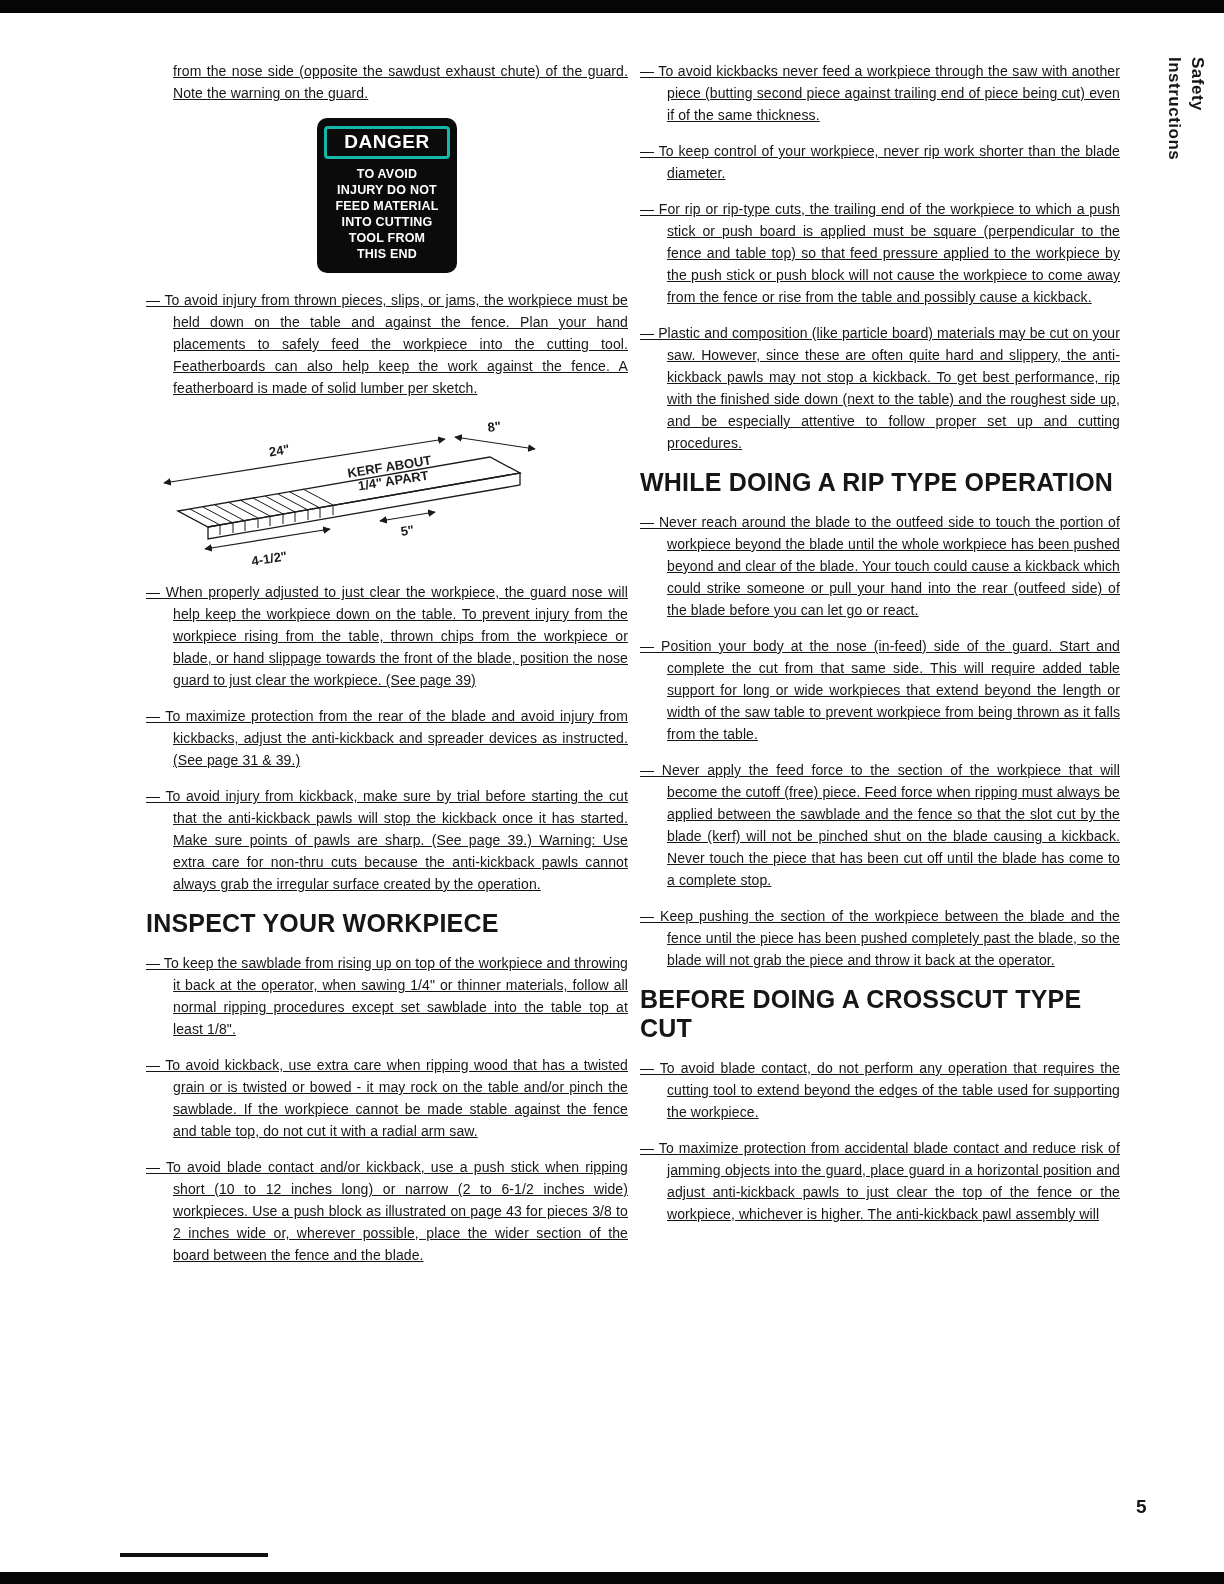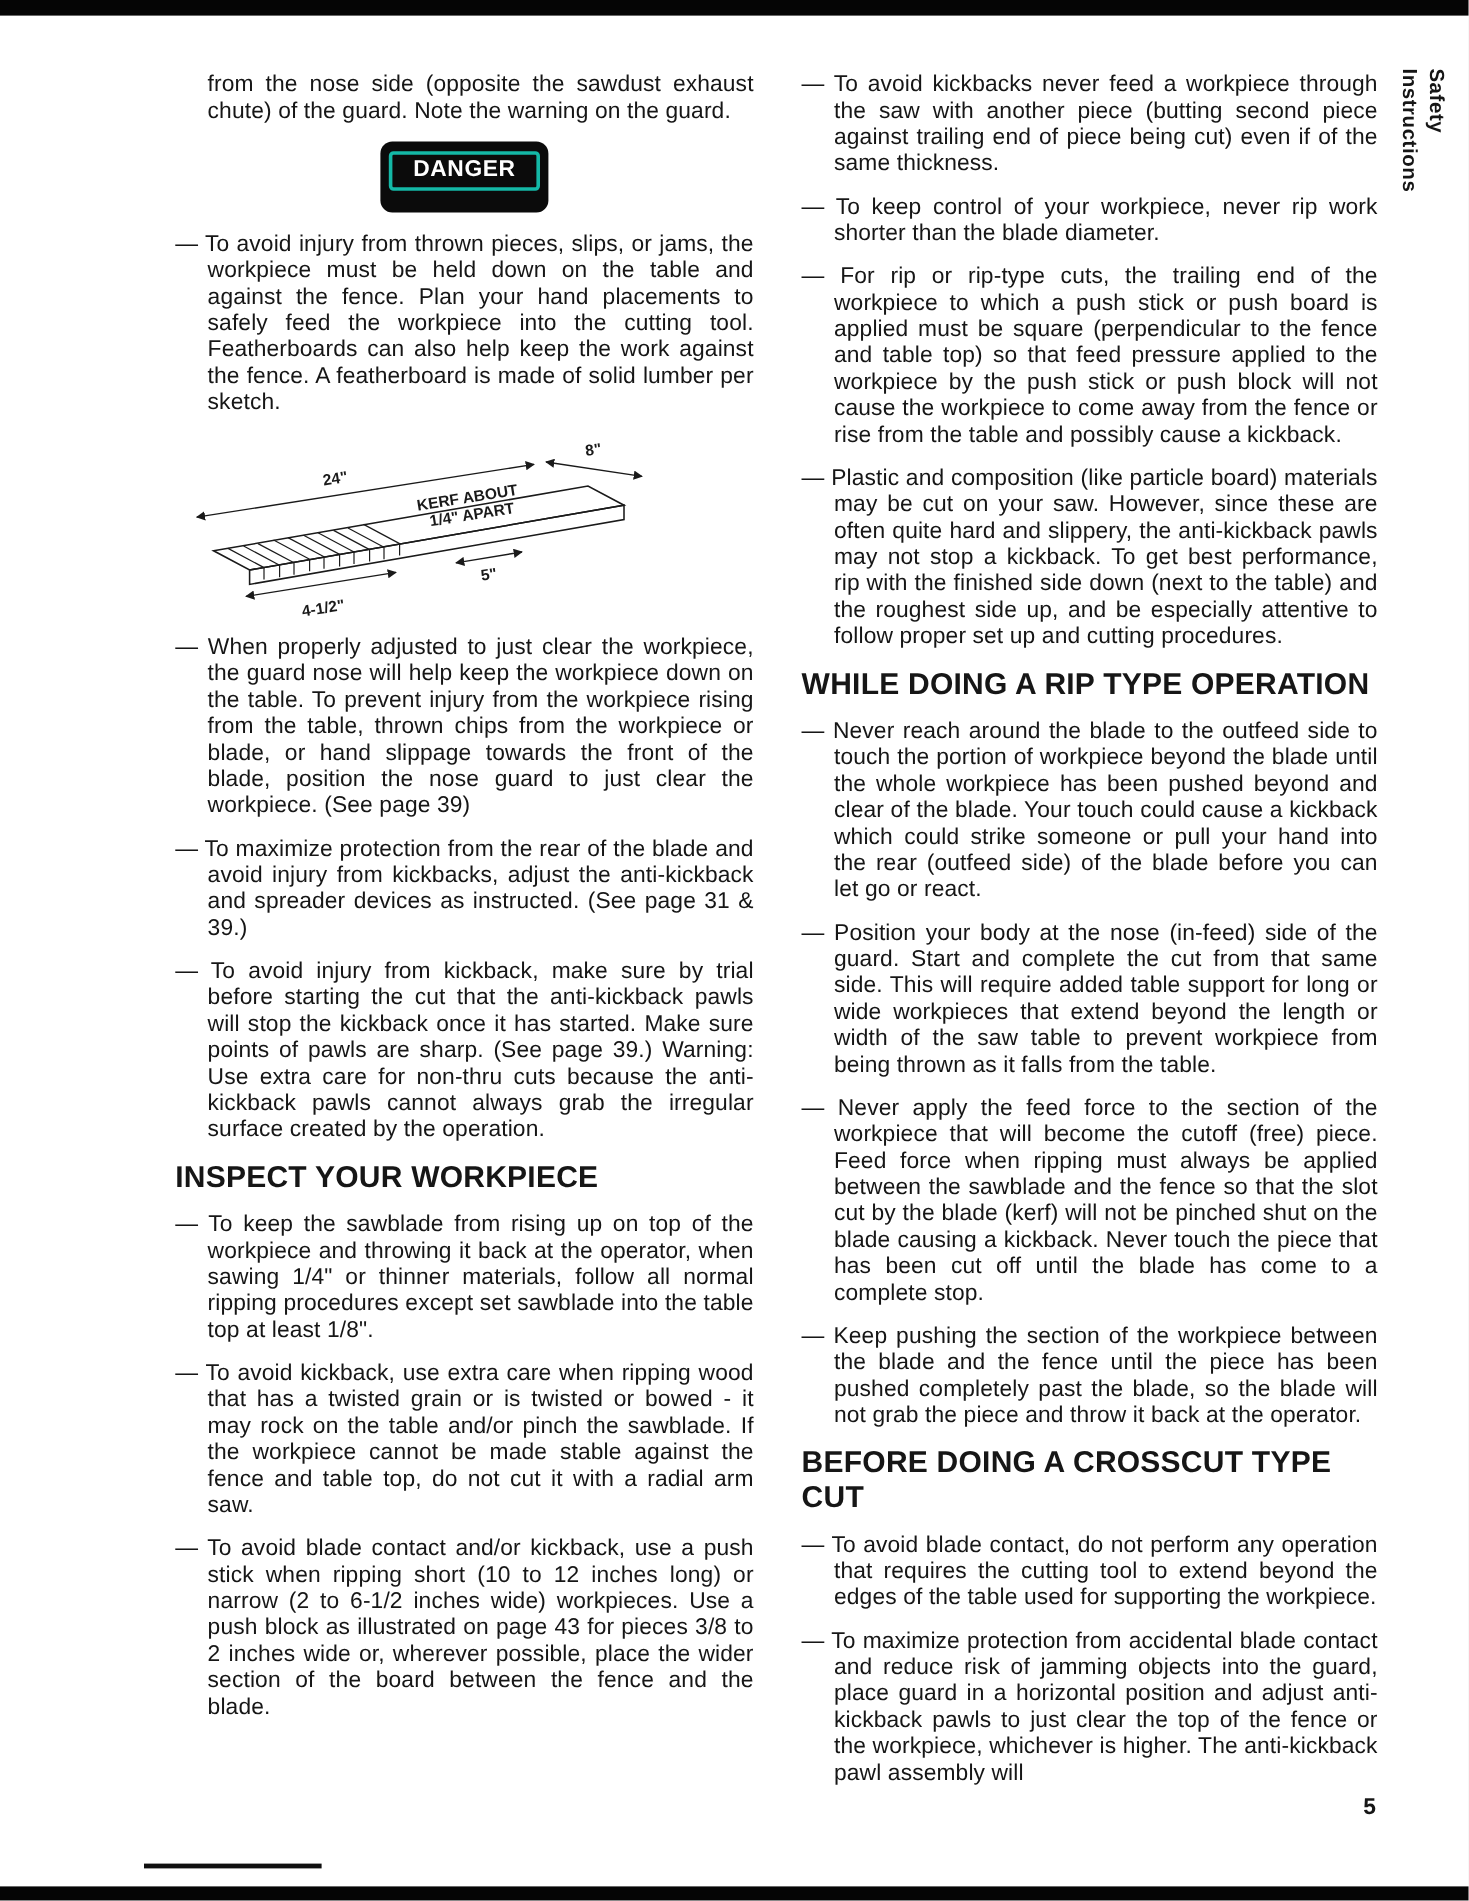--- a/index.html
+++ b/index.html
@@ -13,25 +13,25 @@
   .footer-mark { position:absolute; left:120px; top:1553px; width:148px; height:4px; background:#101010; }
 
   .side-label {
     position:absolute; top:57px; right:16px;
     writing-mode:vertical-rl; white-space:pre-line;
     font-size:17px; font-weight:bold; line-height:1.35; letter-spacing:0.5px;
   }
 
   .col { position:absolute; top:60px; }
   .col.left  { left:146px; width:482px; }
-  .col.right { left:668px; width:480px; }
+  .col.right { left:640px; width:480px; }
 
   .para {
-    font-size:19px; line-height:22px; margin:0 0 14px 0;
-    text-align:justify; letter-spacing:0.1px;
+    font-size:14px; line-height:22px; margin:0 0 14px 0;
+    text-align:justify; letter-spacing:0.1px;text-decoration:underline;
   }
   .para.plain  { padding-left:27px; }
   .para.bullet { padding-left:27px; text-indent:-27px; }
 
   .heading {
     font-size:25px; font-weight:bold; margin:6px 0 14px 0; letter-spacing:0.2px;
   }
 
   .danger {
     width:126px; margin:2px auto 16px auto; background:#0b0b0b;
@@ -65,20 +65,26 @@
   <div class="bar-top"></div>
 
   <div class="side-label">Safety
 Instructions</div>
 
   <section class="col left">
     <p class="para plain">from the nose side (opposite the sawdust exhaust chute) of the guard. Note the warning on the guard.</p>
 
     <figure class="danger">
       <div class="danger-title">DANGER</div>
+      <div class="danger-body">TO AVOID
+INJURY DO NOT
+FEED MATERIAL
+INTO CUTTING
+TOOL FROM
+THIS END</div>
     </figure>
 
     <p class="para bullet">— To avoid injury from thrown pieces, slips, or jams, the workpiece must be held down on the table and against the fence. Plan your hand placements to safely feed the workpiece into the cutting tool. Featherboards can also help keep the work against the fence. A featherboard is made of solid lumber per sketch.</p>
 
     <figure class="sketch">
       <svg width="450" height="158" viewBox="0 0 450 158">
         <defs>
           <marker id="arr" viewBox="0 0 10 10" refX="9" refY="5" markerWidth="7" markerHeight="7" orient="auto-start-reverse">
             <path d="M0,0 L10,5 L0,10 z" fill="#1a1a1a"></path>
           </marker>

